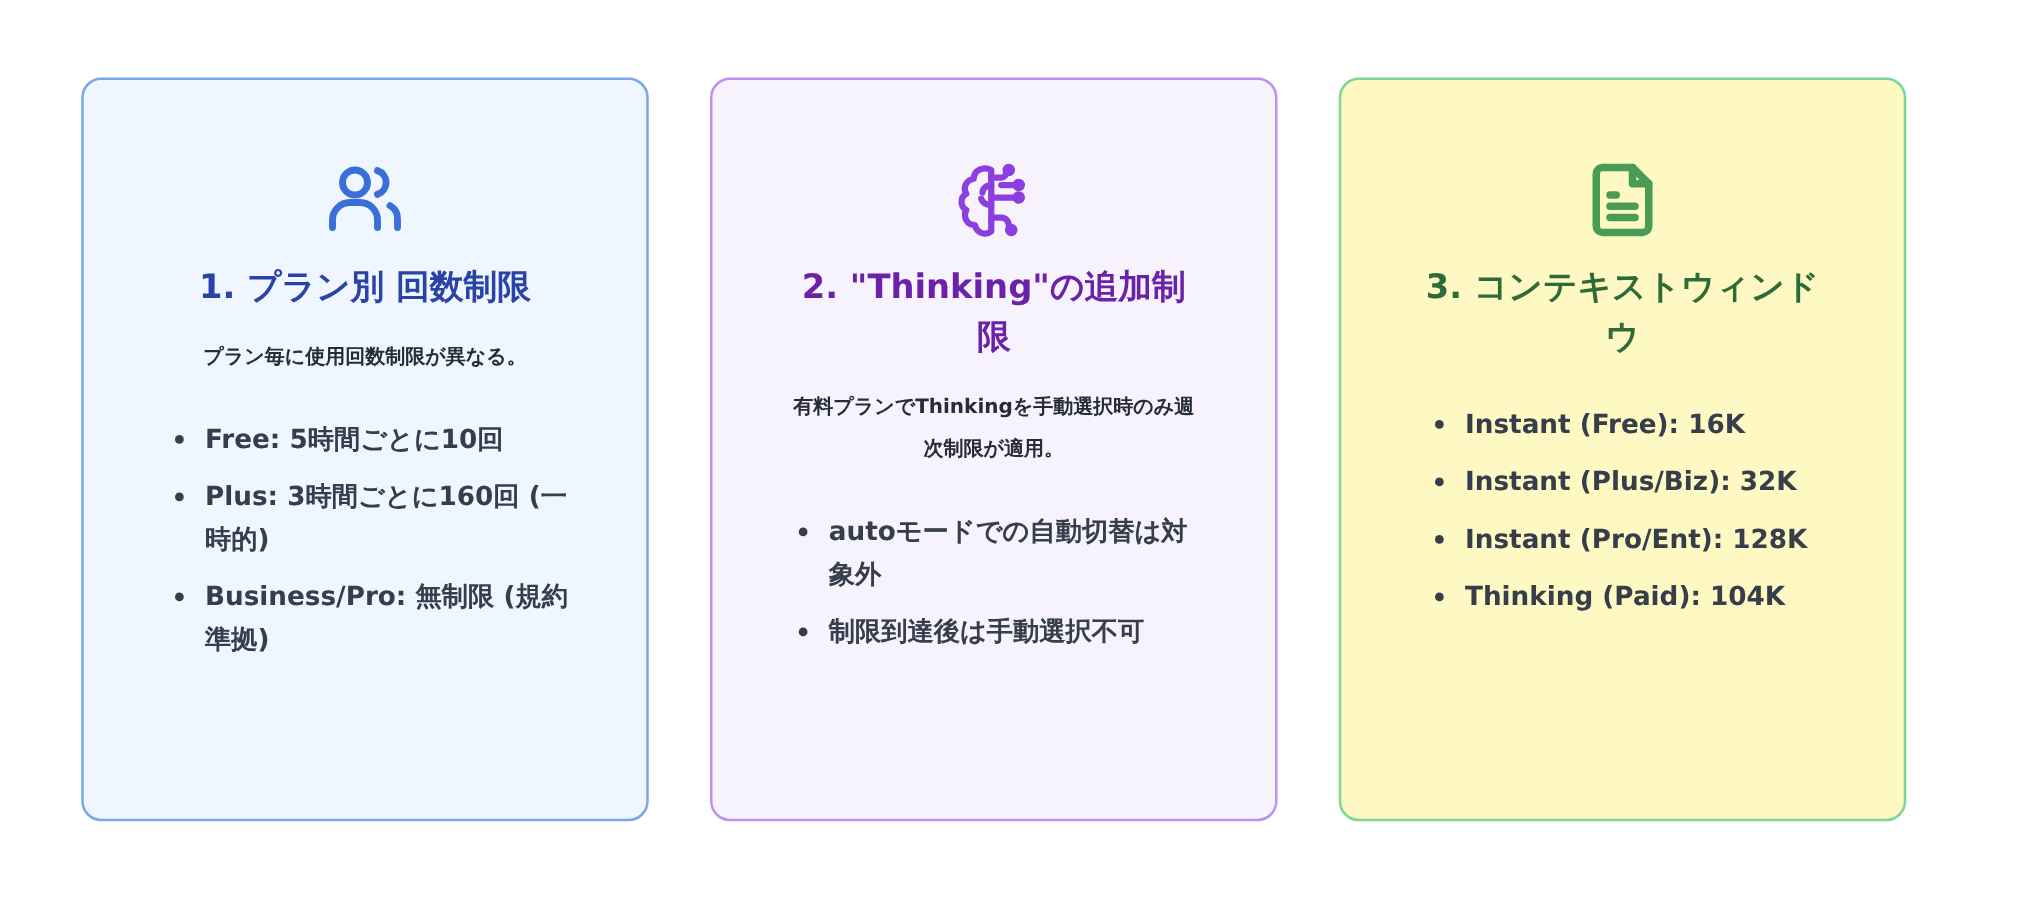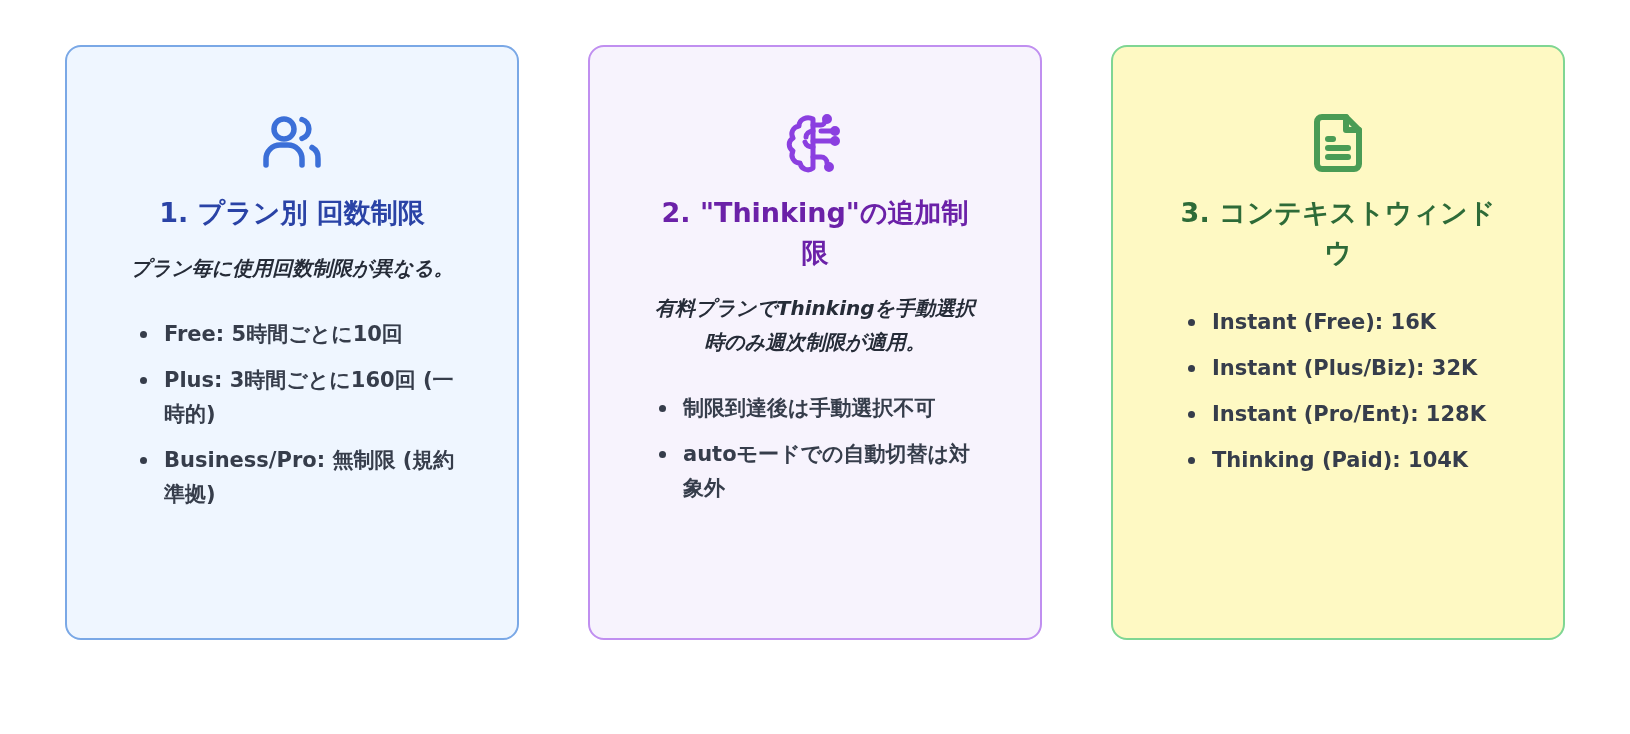--- a/index.html
+++ b/index.html
@@ -7,23 +7,23 @@
     padding: 0;
     background: #ffffff;
     width: 1630px;
     height: 734px;
     overflow: hidden;
     font-family: "DejaVu Sans", "Liberation Sans", sans-serif;
   }
   .cards {
     position: absolute;
     left: 65px;
-    top: 45px;
+    top: 62px;
     display: flex;
-    gap: 69px;
+    gap: 49px;
     justify-content: center;
   }
   .card {
     box-sizing: border-box;
     width: 454px;
     height: 595px;
     border: 2.5px solid;
     border-radius: 16px;
     display: flex;
     flex-direction: column;
@@ -43,26 +43,25 @@
     text-align: center;
     width: 320px;
   }
   .blue .title   { color: #2a43a6; }
   .purple .title { color: #6b21a8; }
   .green .title  { color: #2e6b38; }
 
   .desc {
     margin-top: 18px;
     font-weight: 700;
-    font-size: 20px;
+    font-size: 16px;
     line-height: 34px;
     color: #262c38;
     text-align: center;
     width: 330px;
-    font-style: italic;
   }
   ul.list {
     margin: 32px 0 0 0;
     padding: 0;
     list-style: none;
     width: 330px;
   }
   ul.list li {
     position: relative;
     padding-left: 24px;
@@ -117,22 +116,22 @@
       <path d="M30 30 h18"></path>
       <circle cx="52" cy="30" r="2.5" fill="#8b3fe0"></circle>
       <path d="M30 46 h8 a6 6 0 0 1 6 6"></path>
       <circle cx="46" cy="56" r="2.5" fill="#8b3fe0"></circle>
       <path d="M38 20 h12"></path>
       <circle cx="52" cy="20" r="2.5" fill="#8b3fe0"></circle>
     </svg>
     <div class="title">2. "Thinking"の追加制限</div>
     <div class="desc">有料プランでThinkingを手動選択時のみ週次制限が適用。</div>
     <ul class="list">
+      <li>autoモードでの自動切替は対象外</li>
       <li>制限到達後は手動選択不可</li>
-      <li>autoモードでの自動切替は対象外</li>
     </ul>
   </div>
 
   <div class="card green">
     <svg class="icon" viewBox="0 0 64 64" fill="none" stroke="#4a9c55" stroke-width="6" stroke-linecap="round" stroke-linejoin="round">
       <path d="M40 6 H16 a5 5 0 0 0 -5 5 V53 a5 5 0 0 0 5 5 H48 a5 5 0 0 0 5 -5 V19 z"></path>
       <path d="M40 6 V19 H53"></path>
       <path d="M22 28 h5"></path>
       <path d="M22 37 h20"></path>
       <path d="M22 46 h20"></path>

